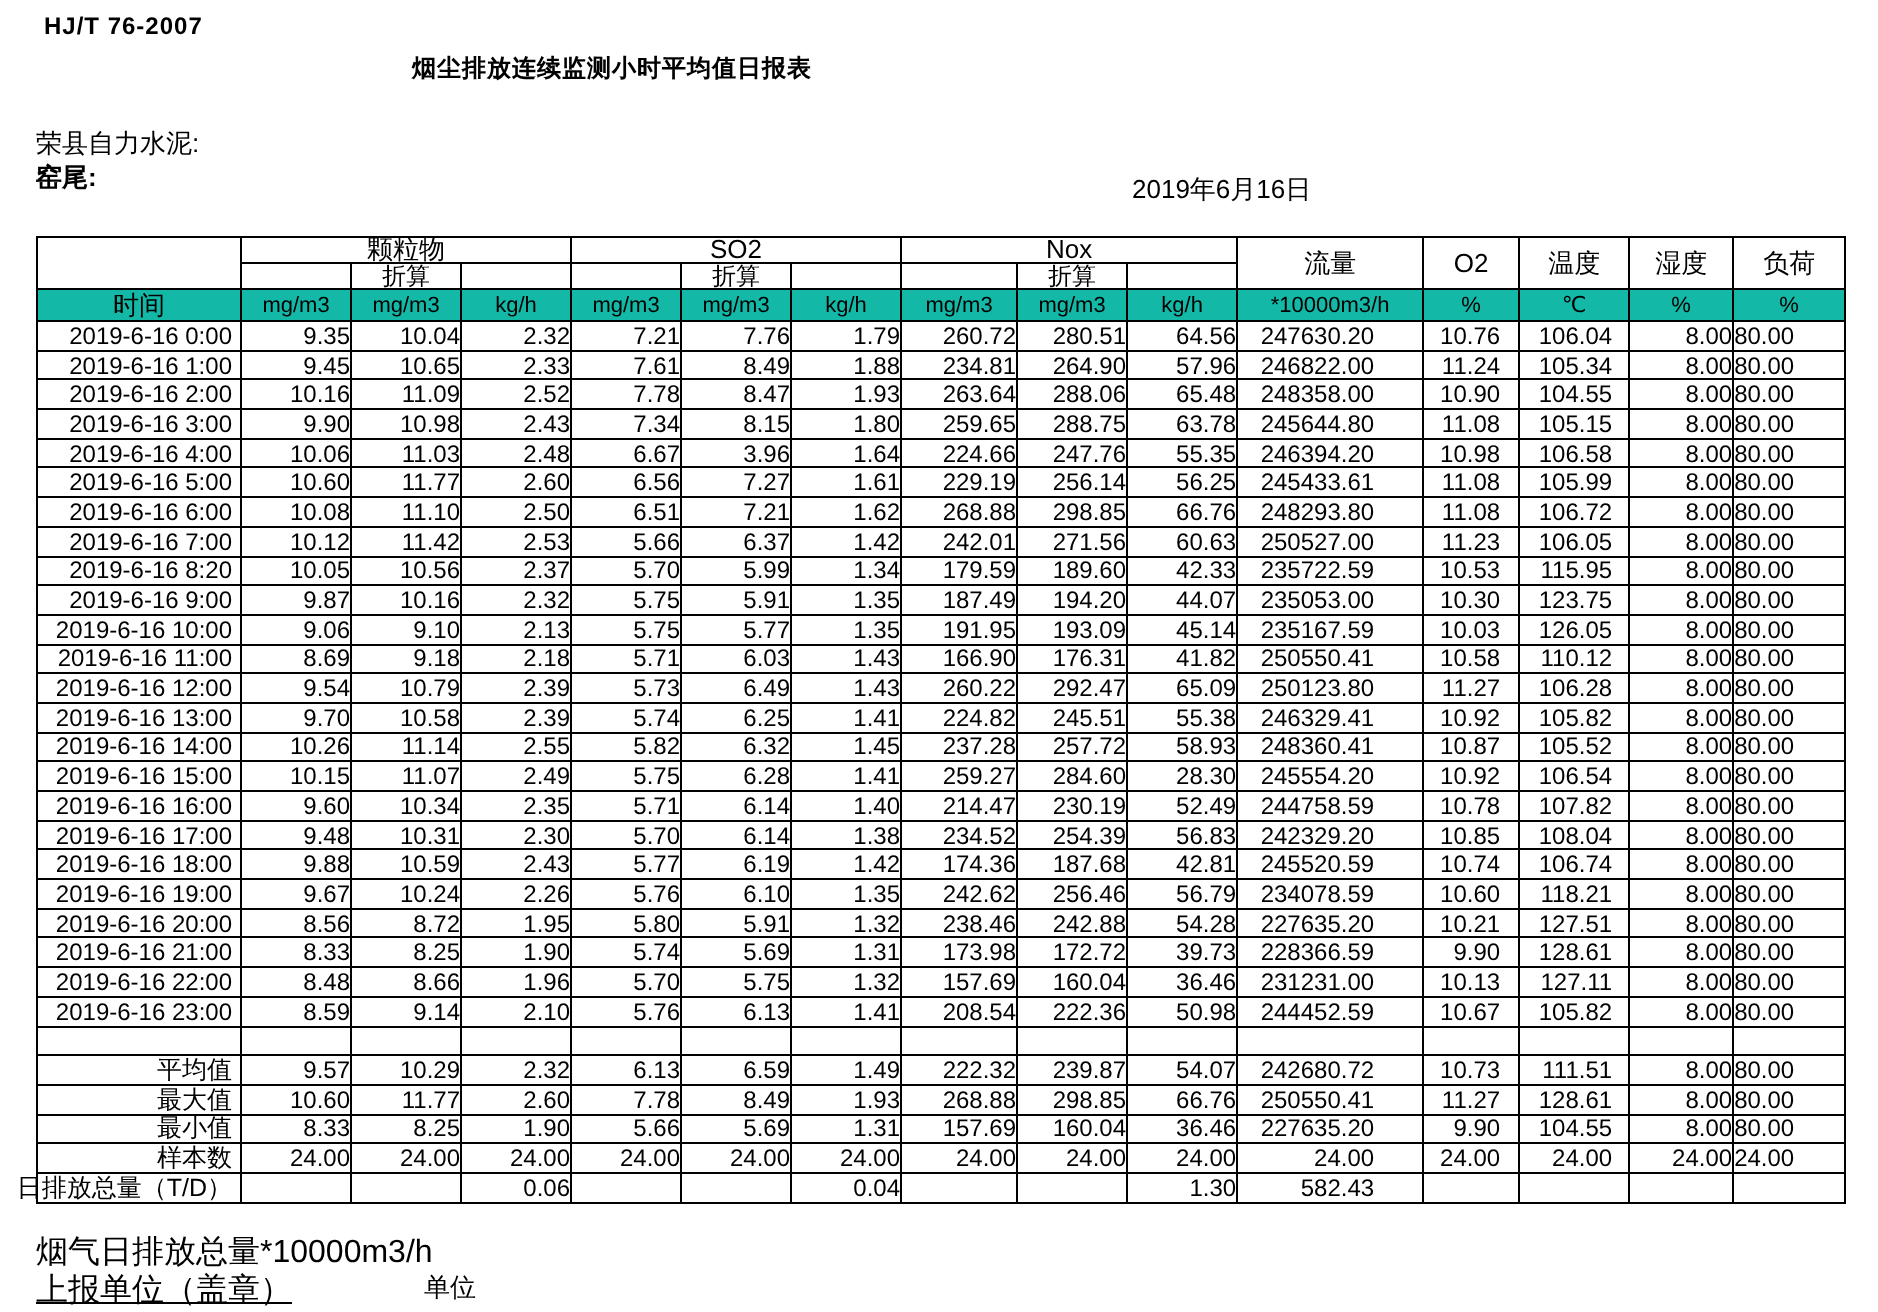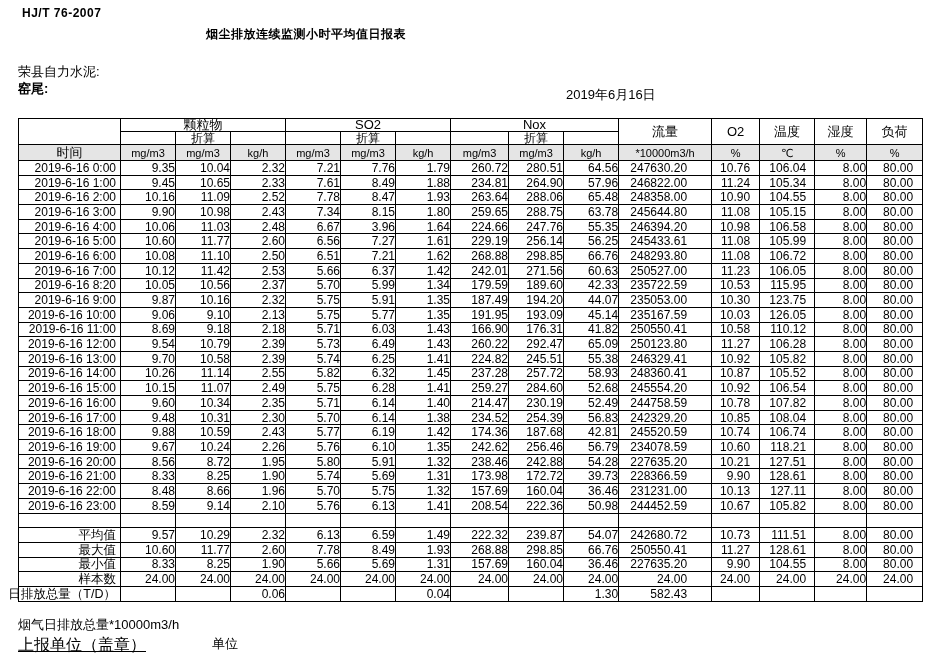--- a/index.html
+++ b/index.html
@@ -7,47 +7,47 @@
     width:939px;height:656px;background:#ffffff;color:#000;
     font-family:"Liberation Sans","DejaVu Sans",sans-serif;
     position:relative;overflow:hidden;
   }
   .abs{position:absolute;white-space:nowrap;}
   .standard{left:22px;top:6px;font-weight:bold;font-size:12px;letter-spacing:.5px;}
   .title{left:206px;top:26px;font-weight:bold;font-size:12px;letter-spacing:.5px;}
   .company{left:18px;top:63px;font-weight:normal;font-size:13px;}
   .station{left:18px;top:80px;font-weight:bold;font-size:13px;}
   .date{left:566px;top:86px;font-size:13px;}
-  .footer-note{left:18px;top:616px;font-size:13px;}
+  .footer-note{left:18px;top:616px;font-size:16px;}
   .report-unit{left:18px;top:635px;font-size:16px;text-decoration:underline;}
   .unit-lbl{left:212px;top:635px;font-size:13px;}
 
   table.report{
     position:absolute;left:18px;top:118px;width:904px;
     border-collapse:collapse;table-layout:fixed;
   }
   table.report td{
     border:1px solid #000;padding:0;font-size:12px;line-height:12px;
     height:13.7px;vertical-align:middle;
   }
   thead tr.h1 td,thead tr.h2 td{height:12px;text-align:center;}
   thead td.grp{font-size:13px;}
-  thead tr.h3 td{height:15px;background:#e5e5e5;text-align:center;font-size:11px;}
+  thead tr.h3 td{height:15px;background:#14b8a6;text-align:center;font-size:11px;}
   thead tr.h3 td.time-h{font-size:13px;}
   td.rowlabel{position:relative;}
   .lbl{
     position:absolute;right:4px;top:50%;transform:translateY(-50%);
     white-space:nowrap;font-size:12px;
   }
   tr[data-name="summary-row"] .lbl{font-size:12.5px;}
   td.num{text-align:right;padding-right:4px;}
   tbody td:nth-child(11){padding-right:24px;}
   tbody td:nth-child(12){padding-right:9px;}
   tbody td:nth-child(13){padding-right:8px;}
-  tbody td:nth-child(15){padding-right:9px;}
+  tbody td:nth-child(15){padding-right:25px;}
 </style>
 </head>
 <body>
 
 <div data-name="report-page">
 
   <div class="abs standard" data-name="standard-number">HJ/T  76-2007</div>
   <div class="abs title" data-name="report-title">烟尘排放连续监测小时平均值日报表</div>
   <div class="abs company" data-name="company-name">荣县自力水泥:</div>
   <div class="abs station" data-name="station-name">窑尾:</div>
@@ -403,21 +403,21 @@
             <span class="lbl" data-name="row-time-text">2019-6-16 15:00</span>
           </td>
           <td class="num" data-name="cell-value">10.15</td>
           <td class="num" data-name="cell-value">11.07</td>
           <td class="num" data-name="cell-value">2.49</td>
           <td class="num" data-name="cell-value">5.75</td>
           <td class="num" data-name="cell-value">6.28</td>
           <td class="num" data-name="cell-value">1.41</td>
           <td class="num" data-name="cell-value">259.27</td>
           <td class="num" data-name="cell-value">284.60</td>
-          <td class="num" data-name="cell-value">52.68</td>
+          <td class="num" data-name="cell-value">28.30</td>
           <td class="num" data-name="cell-value">245554.20</td>
           <td class="num" data-name="cell-value">10.92</td>
           <td class="num" data-name="cell-value">106.54</td>
           <td class="num" data-name="cell-value">8.00</td>
           <td class="num" data-name="cell-value">80.00</td>
         </tr>
         <tr data-name="data-row">
           <td class="rowlabel" data-name="row-time">
             <span class="lbl" data-name="row-time-text">2019-6-16 16:00</span>
           </td>

